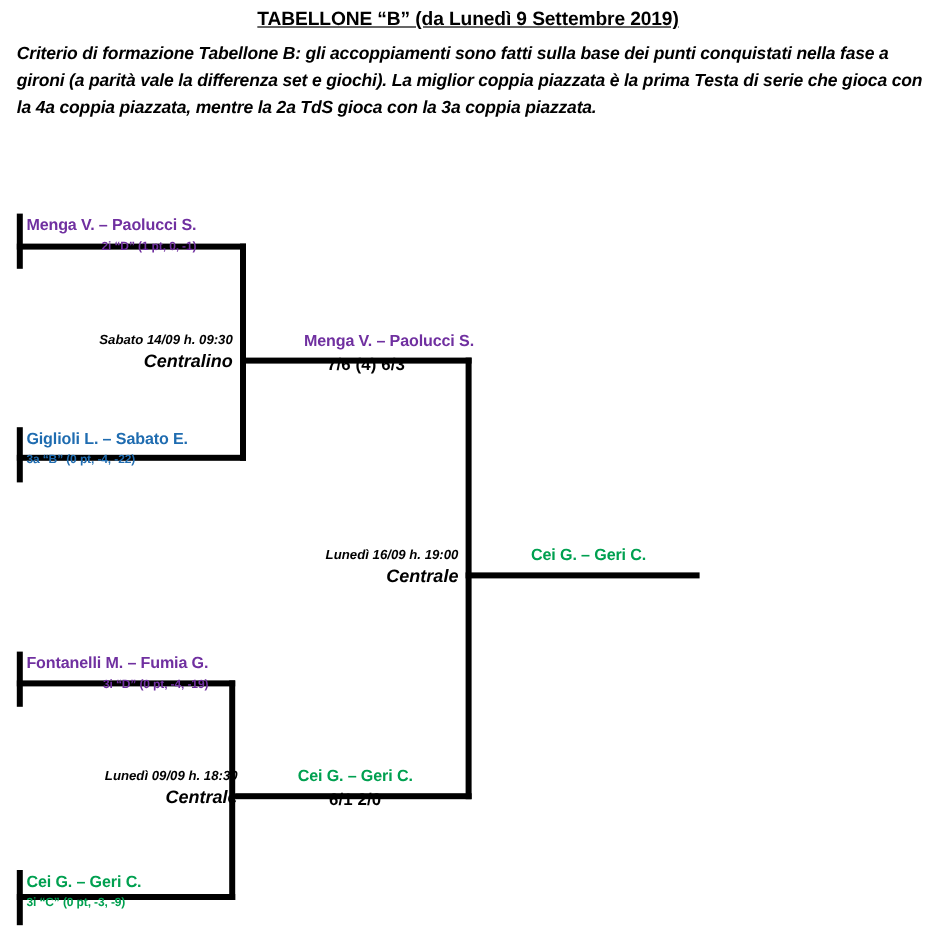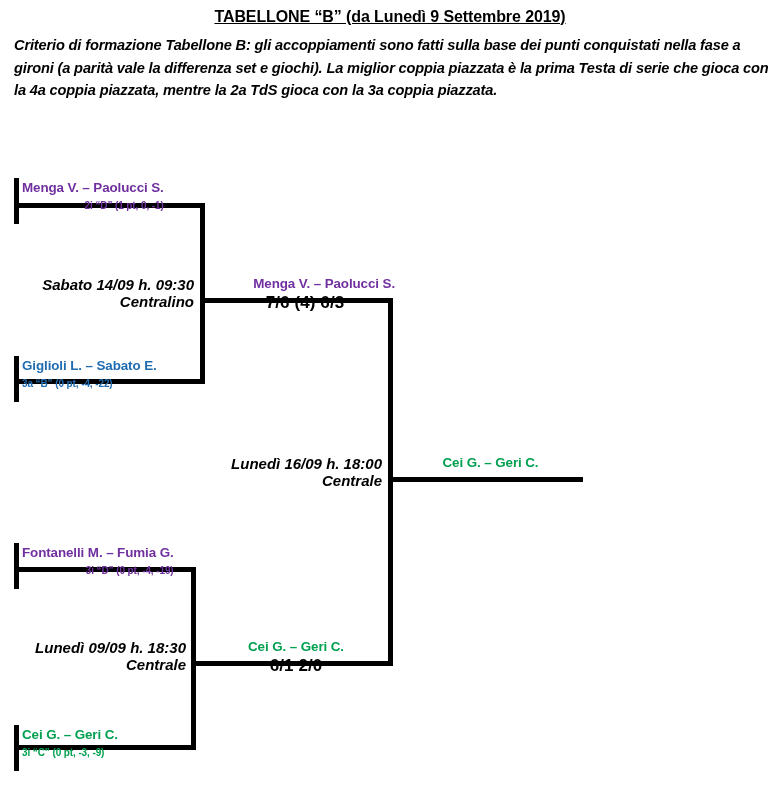--- a/index.html
+++ b/index.html
@@ -78,39 +78,39 @@
     white-space: nowrap;
   }
   .match .mnm {
     font-size: 13.4px;
     font-weight: bold;
     line-height: 18px;
     display: block;
     letter-spacing: -0.1px;
   }
   .match .msc {
-    font-size: 17px;
+    font-size: 14px;
     font-weight: bold;
     color: #000000;
     line-height: 20px;
     display: block;
     letter-spacing: 0.1px;
   }
 
   
   .sched {
     position: absolute;
     text-align: right;
     font-style: italic;
     font-weight: bold;
     color: #000000;
     white-space: nowrap;
   }
   .sched .dt {
-    font-size: 15px;
+    font-size: 11px;
     line-height: 17px;
     display: block;
   }
   .sched .ct {
     font-size: 15px;
     line-height: 17px;
     display: block;
   }
 </style>
 </head>
@@ -168,32 +168,32 @@
   <div class="sched" style="left:0px; top:276px; width:194px;">
     <span class="dt">Sabato 14/09 h. 09:30</span>
     <span class="ct">Centralino</span>
   </div>
 
   <div class="match" style="left:215px; top:275px; width:180px; text-align:center;">
     <span class="mnm c-purple">Menga V. – Paolucci S.</span>
     <span class="msc">7/6 (4)  6/3</span>
   </div>
 
-  <div class="sched" style="left:0px; top:639px; width:186px;">
+  <div class="sched" style="left:12px; top:639px; width:186px;">
     <span class="dt">Lunedì 09/09 h. 18:30</span>
     <span class="ct">Centrale</span>
   </div>
 
   <div class="match" style="left:206px; top:638px; width:180px; text-align:center;">
     <span class="mnm c-green">Cei G. – Geri C.</span>
     <span class="msc">6/1  2/0</span>
   </div>
 
   <div class="sched" style="left:180px; top:455px; width:202px;">
-    <span class="dt">Lunedì 16/09 h. 18:00</span>
+    <span class="dt">Lunedì 16/09 h. 19:00</span>
     <span class="ct">Centrale</span>
   </div>
 
   <div class="match" style="left:398px; top:454px; width:185px; text-align:center;">
     <span class="mnm c-green">Cei G. – Geri C.</span>
   </div>
 
 </div>
 
 </body></html>

